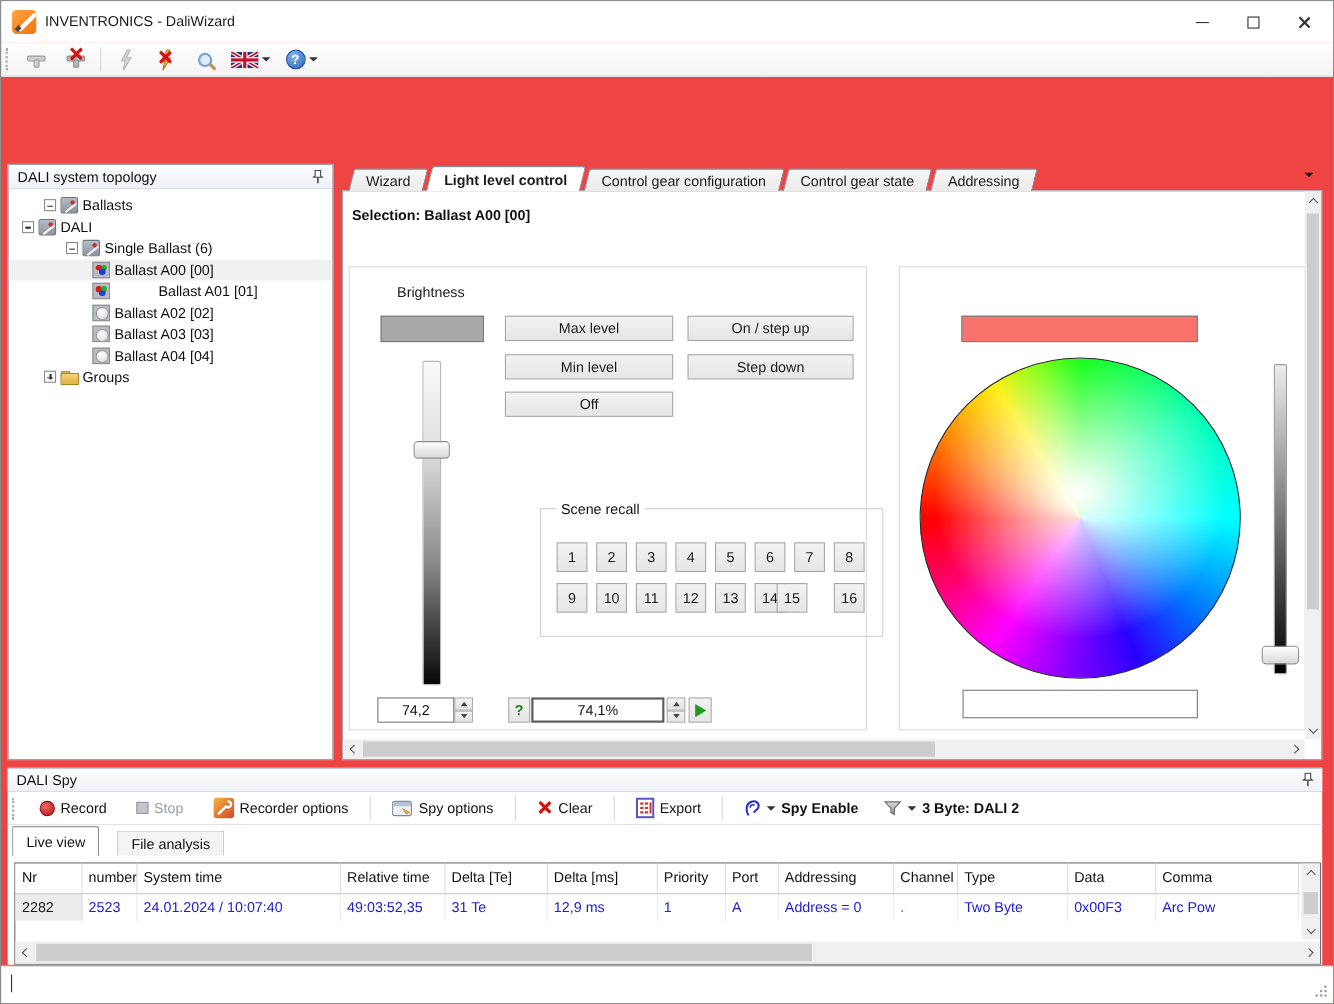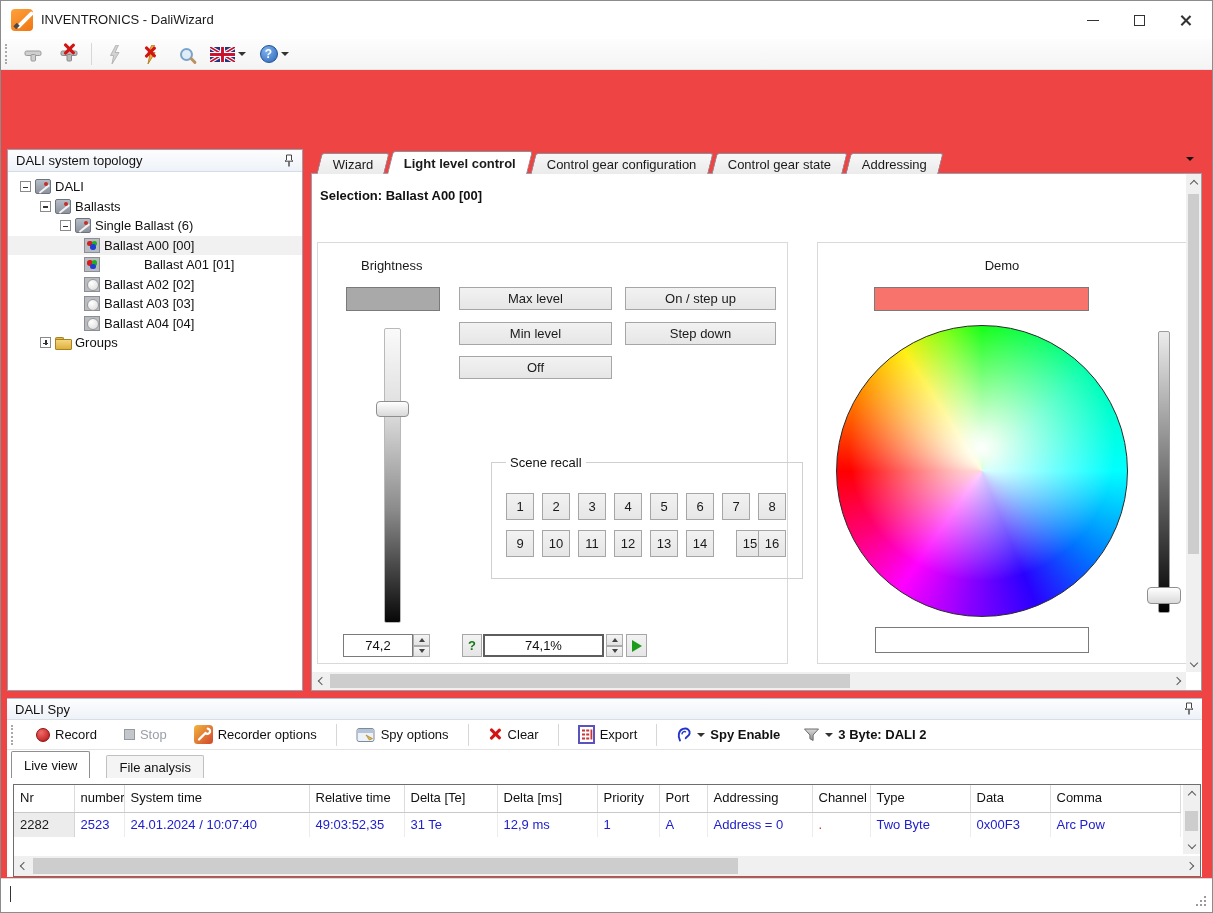--- a/index.html
+++ b/index.html
@@ -224,29 +224,29 @@
 
   <div class="left-panel">
     <div class="panel-header">
       <span>DALI system topology</span>
       <svg class="pin" width="10" height="14" viewBox="0 0 10 14">
           <path d="M2.5 1 h5 v5 l1.5 1.2 h-8 L2.5 6 Z" fill="#fff" stroke="#444"></path>
           <line x1="5" y1="7.5" x2="5" y2="12.5" stroke="#444" stroke-width="1.4"></line>
         </svg>
     </div>
     <div class="tree">
+      <div class="trow" style="padding-left:32px;">
+        <span class="expander"></span>
+        <span class="ti ti-node"></span>
+        <span>Ballasts</span>
+      </div>
       <div class="trow" style="padding-left:12px;">
         <span class="expander"></span>
         <span class="ti ti-node"></span>
         <span>DALI</span>
-      </div>
-      <div class="trow" style="padding-left:32px;">
-        <span class="expander"></span>
-        <span class="ti ti-node"></span>
-        <span>Ballasts</span>
       </div>
       <div class="trow" style="padding-left:52px;">
         <span class="expander"></span>
         <span class="ti ti-node"></span>
         <span>Single Ballast (6)</span>
       </div>
       <div class="trow sel" style="padding-left:76px;">
         <span class="ti ti-rgb">
             <i class="r"></i>
             <i class="g"></i>
@@ -363,21 +363,21 @@
           </div>
         <div class="btn scene-btn" style="left:122px; top:67px;">
             <span>12</span>
           </div>
         <div class="btn scene-btn" style="left:158px; top:67px;">
             <span>13</span>
           </div>
         <div class="btn scene-btn" style="left:194px; top:67px;">
             <span>14</span>
           </div>
-        <div class="btn scene-btn" style="left:244px; top:67px;">
+        <div class="btn scene-btn" style="left:214px; top:67px;">
             <span>15</span>
           </div>
         <div class="btn scene-btn" style="left:266px; top:67px;">
             <span>16</span>
           </div>
       </div>
 
       <div class="num-input" style="left:25px; top:391px; width:70px; height:23px;">
           <span>74,2</span>
         </div>
@@ -402,21 +402,20 @@
         <div class="spin-b">
             <span class="tri-down"></span>
           </div>
       </div>
       <div class="btn play-btn" style="left:308px; top:391px; width:21px; height:23px;">
           <span></span>
         </div>
     </div>
 
     <div class="groupbox gb-right">
-      <span class="lbl" style="left:0; right:0; top:15px; text-align:center;">Demo</span>
       <div class="swatch" style="left: 56px; top: 44px; width: 215px; height: 24px; background-color: rgb(248, 115, 107);"></div>
       <div class="color-wheel" style="left:18px; top:82px;"></div>
       <div class="demo-track" style="left:340px; top:88px;"></div>
       <div class="vslider-thumb" style="left:329px; top:344px; width:34px; height:17px;"></div>
       <div class="demo-input" style="left:57px; top:384px; width:214px; height:26px;"><span></span></div>
     </div>
 
     <div class="sb" style="left:0; bottom:0; width:874px; height:18px;">
       <div class="sb-btn" style="left:0; top:0; width:17px; height:18px;">
           <span class="chev l"></span>

